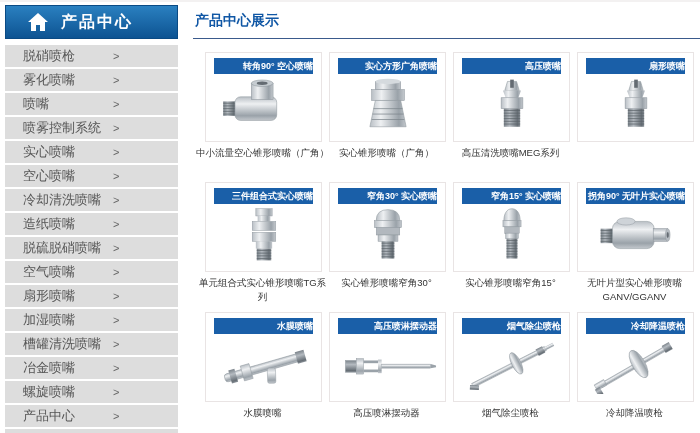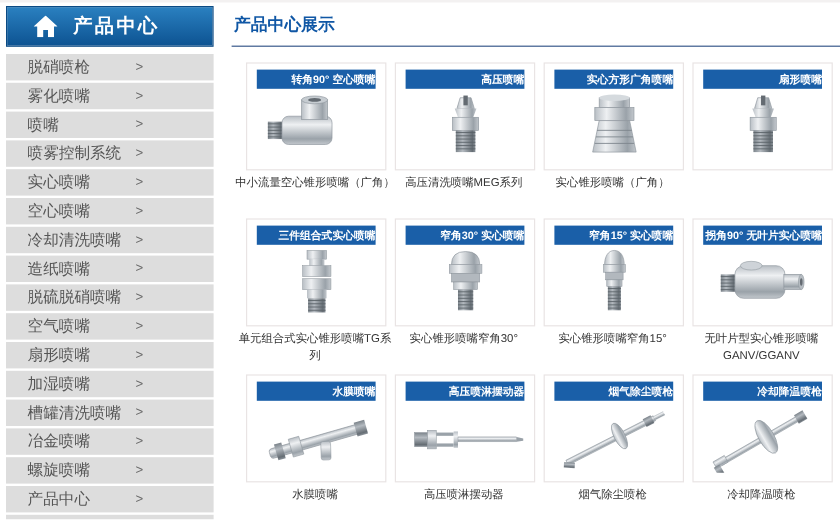--- a/index.html
+++ b/index.html
@@ -190,55 +190,55 @@
                 <rect x="41" y="8" width="24" height="18" fill="url(#mv)" stroke="#8d959c" stroke-width="0.6"></rect>
                 <ellipse cx="53" cy="8" rx="12" ry="3.6" fill="#c6ccd1" stroke="#8d959c" stroke-width="0.6"></ellipse>
                 <ellipse cx="53" cy="8" rx="6" ry="1.8" fill="#646b72"></ellipse>
               </svg>
             </div>
           </div>
           <div class="caption">中小流量空心锥形喷嘴（广角）</div>
         </div>
         <div class="cell">
           <div class="card">
+            <div class="badge">实心方形广角喷嘴</div>
+            <div class="imgbox">
+              <svg viewBox="0 0 110 64" width="106" height="58">
+                <rect x="41" y="6" width="28" height="9" fill="url(#mv)" stroke="#8d959c" stroke-width="0.6"></rect>
+                <ellipse cx="55" cy="6" rx="14" ry="3" fill="#d5dade"></ellipse>
+                <rect x="37" y="15" width="36" height="12" fill="url(#mv)" stroke="#8d959c" stroke-width="0.6"></rect>
+                <polygon points="41,27 69,27 75,56 35,56" fill="url(#mv)" stroke="#8d959c" stroke-width="0.6"></polygon>
+                <line x1="39" y1="36" x2="71" y2="36" stroke="#7c848b" stroke-width="0.8"></line>
+                <line x1="38" y1="42" x2="72" y2="42" stroke="#7c848b" stroke-width="0.8"></line>
+                <line x1="37" y1="48" x2="73" y2="48" stroke="#7c848b" stroke-width="0.8"></line>
+              </svg>
+            </div>
+          </div>
+          <div class="caption">实心锥形喷嘴（广角）</div>
+        </div>
+        <div class="cell">
+          <div class="card">
             <div class="badge">高压喷嘴</div>
             <div class="imgbox">
               <svg viewBox="0 0 110 64" width="106" height="58">
                 <path d="M50,6 L60,6 L63,16 L47,16 Z" fill="url(#mv)" stroke="#8d959c" stroke-width="0.6"></path>
                 <rect x="53" y="4" width="4" height="9" fill="#646b72"></rect>
                 <polygon points="45,16 65,16 62,24 48,24" fill="url(#mv)"></polygon>
                 <rect x="43" y="24" width="24" height="12" fill="url(#mv)" stroke="#8d959c" stroke-width="0.6"></rect>
                 <rect x="46" y="36" width="18" height="20" fill="url(#md)"></rect>
                 <line x1="46" y1="38" x2="64" y2="38" stroke="#5a6268" stroke-width="0.8"></line>
                 <line x1="46" y1="41" x2="64" y2="41" stroke="#5a6268" stroke-width="0.8"></line>
                 <line x1="46" y1="44" x2="64" y2="44" stroke="#5a6268" stroke-width="0.8"></line>
                 <line x1="46" y1="47" x2="64" y2="47" stroke="#5a6268" stroke-width="0.8"></line>
                 <line x1="46" y1="50" x2="64" y2="50" stroke="#5a6268" stroke-width="0.8"></line>
                 <line x1="46" y1="53" x2="64" y2="53" stroke="#5a6268" stroke-width="0.8"></line>
               </svg>
             </div>
           </div>
           <div class="caption">高压清洗喷嘴MEG系列</div>
-        </div>
-        <div class="cell">
-          <div class="card">
-            <div class="badge">实心方形广角喷嘴</div>
-            <div class="imgbox">
-              <svg viewBox="0 0 110 64" width="106" height="58">
-                <rect x="41" y="6" width="28" height="9" fill="url(#mv)" stroke="#8d959c" stroke-width="0.6"></rect>
-                <ellipse cx="55" cy="6" rx="14" ry="3" fill="#d5dade"></ellipse>
-                <rect x="37" y="15" width="36" height="12" fill="url(#mv)" stroke="#8d959c" stroke-width="0.6"></rect>
-                <polygon points="41,27 69,27 75,56 35,56" fill="url(#mv)" stroke="#8d959c" stroke-width="0.6"></polygon>
-                <line x1="39" y1="36" x2="71" y2="36" stroke="#7c848b" stroke-width="0.8"></line>
-                <line x1="38" y1="42" x2="72" y2="42" stroke="#7c848b" stroke-width="0.8"></line>
-                <line x1="37" y1="48" x2="73" y2="48" stroke="#7c848b" stroke-width="0.8"></line>
-              </svg>
-            </div>
-          </div>
-          <div class="caption">实心锥形喷嘴（广角）</div>
         </div>
         <div class="cell">
           <div class="card">
             <div class="badge">扇形喷嘴</div>
             <div class="imgbox">
               <svg viewBox="0 0 110 64" width="106" height="58">
                 <path d="M50,6 L60,6 L63,16 L47,16 Z" fill="url(#mv)" stroke="#8d959c" stroke-width="0.6"></path>
                 <rect x="53" y="4" width="4" height="9" fill="#646b72"></rect>
                 <polygon points="45,16 65,16 62,24 48,24" fill="url(#mv)"></polygon>
                 <rect x="43" y="24" width="24" height="12" fill="url(#mv)" stroke="#8d959c" stroke-width="0.6"></rect>

